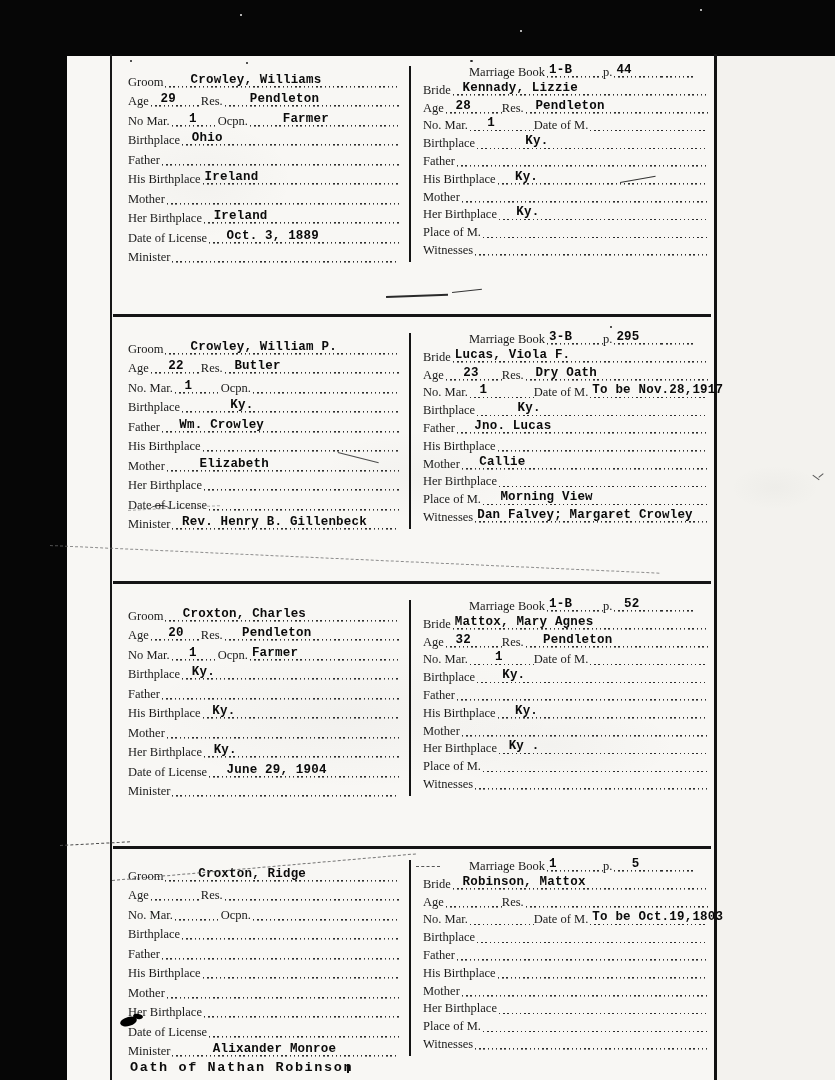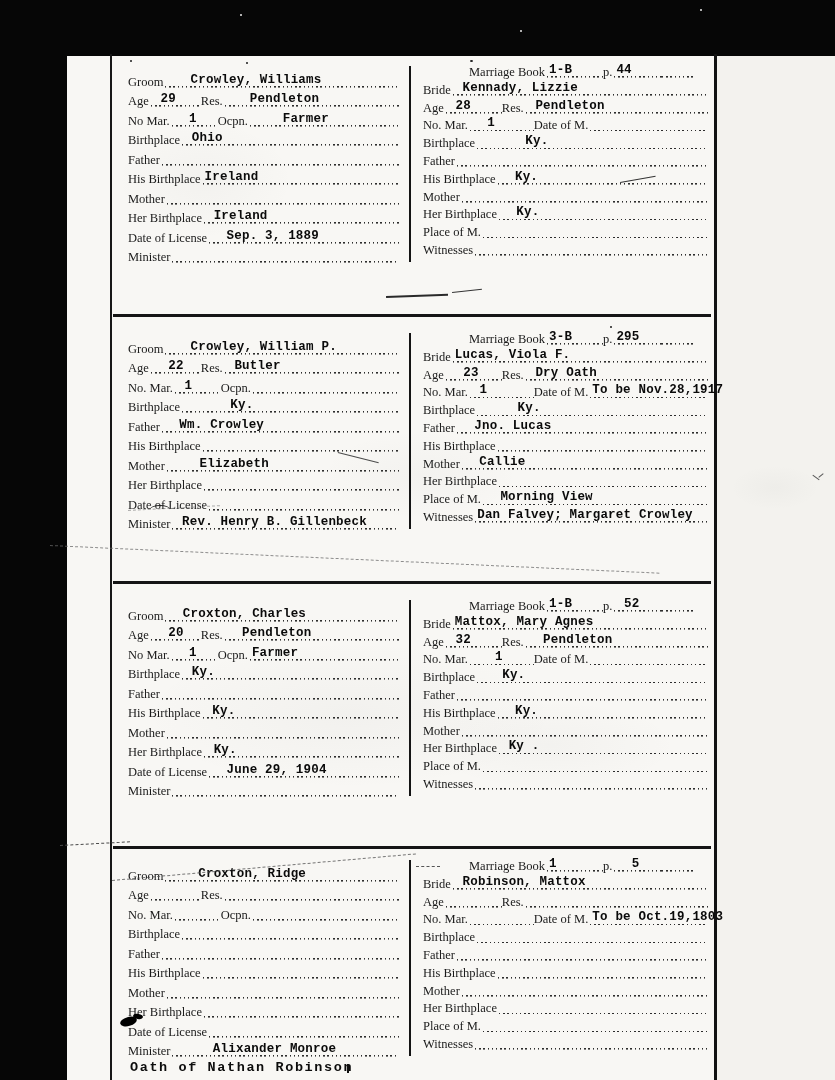--- a/index.html
+++ b/index.html
@@ -118,21 +118,21 @@
         </div>
         <div class="row">
           <span class="lbl">Her Birthplace</span>
           <span class="fill">
                 <span class="typed"> Ireland</span>
               </span>
         </div>
         <div class="row">
           <span class="lbl">Date of License</span>
           <span class="fill">
-                <span class="typed">  Sep. 3, 1889</span>
+                <span class="typed">  Oct. 3, 1889</span>
               </span>
         </div>
         <div class="row">
           <span class="lbl">Minister</span>
           <span class="fill">
                 <span class="typed"></span>
               </span>
         </div>
       </div>
 

